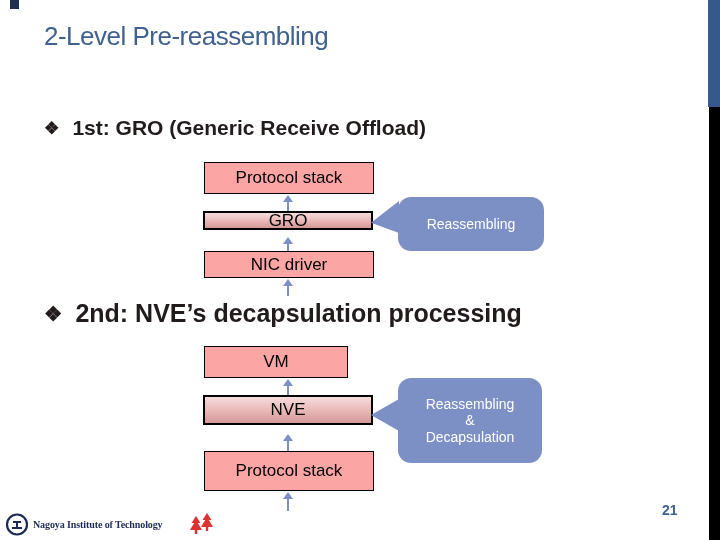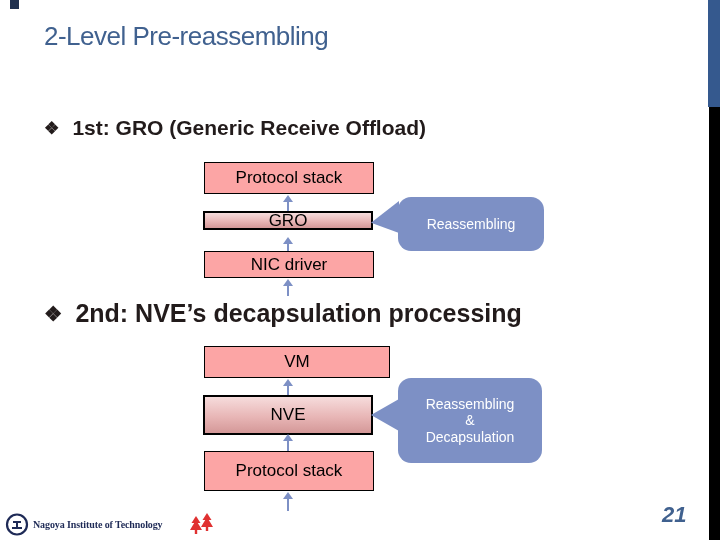--- a/index.html
+++ b/index.html
@@ -65,21 +65,21 @@
   .nit-label {
     margin-left:4px; font-family:"Liberation Serif", serif;
     font-size:10px; letter-spacing:-0.1px; color:var(--nit-navy); white-space:nowrap;font-weight:bold;
   }
   .bosco { position:absolute; left:157px; top:513px; display:flex; align-items:flex-end;flex-direction:column; }
   .bosco-text { margin-left:3px; display:flex; flex-direction:column; }
   .bosco-name { color:var(--bosco-red); font-weight:700; font-size:13px; letter-spacing:1.5px; line-height:1; margin-top:3px; }
   .bosco-sub { color:var(--bosco-red); font-size:6.5px; letter-spacing:0.3px; line-height:1.2; }
   .page-number {
     position:absolute; left:662px; top:502px;
-    font-size:22px; font-weight:700; color:var(--title-blue);font-style:italic;
+    font-size:14px; font-weight:700; color:var(--title-blue);
   }
 </style>
 </head>
 <body>
 
 <div class="slide">
 
   <div class="corner-mark"></div>
   <div class="side-bar-blue"></div>
   <div class="side-bar-black"></div>
@@ -115,28 +115,28 @@
   <div class="pointer pointer-1"></div>
   <div class="callout" style="left:398px; top:197px; width:146px; height:54px;">
     <div>Reassembling</div>
   </div>
 
   <div class="bullet bullet-2">
     <span class="marker">❖</span>
     <span>2nd: NVE’s decapsulation processing</span>
   </div>
 
-  <div class="dbox plain" style="left:204px; top:346px; width:186px; height:32px;text-align:center;">VM</div>
+  <div class="dbox plain" style="left:204px; top:346px; width:144px; height:32px;text-align:center;">VM</div>
 
   <div class="arrow" style="left:282px; top:379px; height:16px;">
     <div class="arrow-head"></div>
     <div class="arrow-shaft"></div>
   </div>
 
-  <div class="dbox highlight" style="left:203px; top:395px; width:170px; height:40px;">NVE</div>
+  <div class="dbox highlight" style="left:203px; top:395px; width:170px; height:30px;">NVE</div>
 
   <div class="arrow" style="left:282px; top:434px; height:17px;">
     <div class="arrow-head"></div>
     <div class="arrow-shaft"></div>
   </div>
 
   <div class="dbox plain" style="left:204px; top:451px; width:170px; height:40px;">Protocol stack</div>
 
   <div class="arrow" style="left:282px; top:492px; height:19px;">
     <div class="arrow-head"></div>

